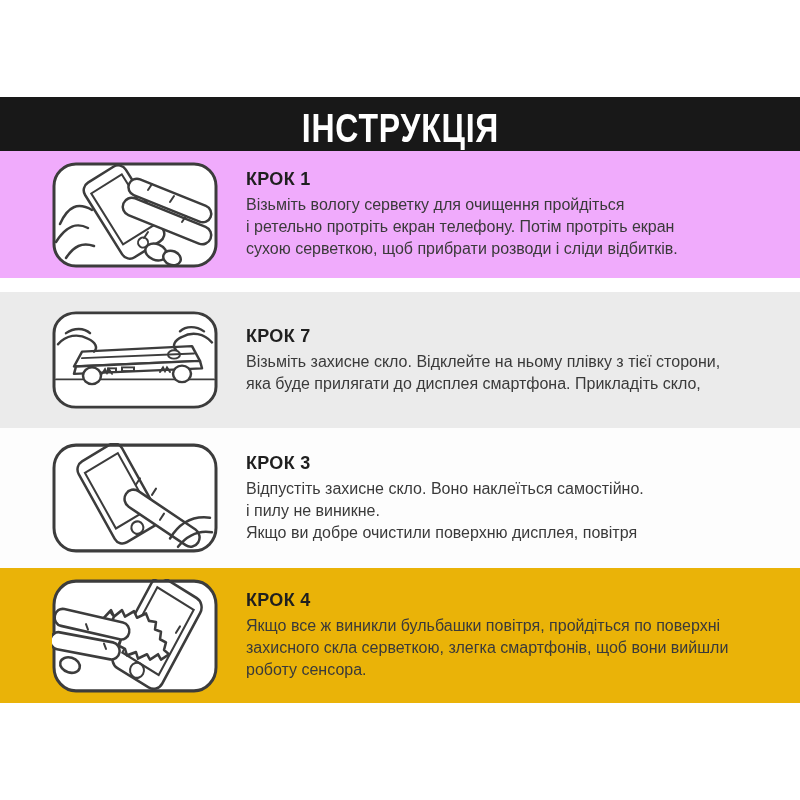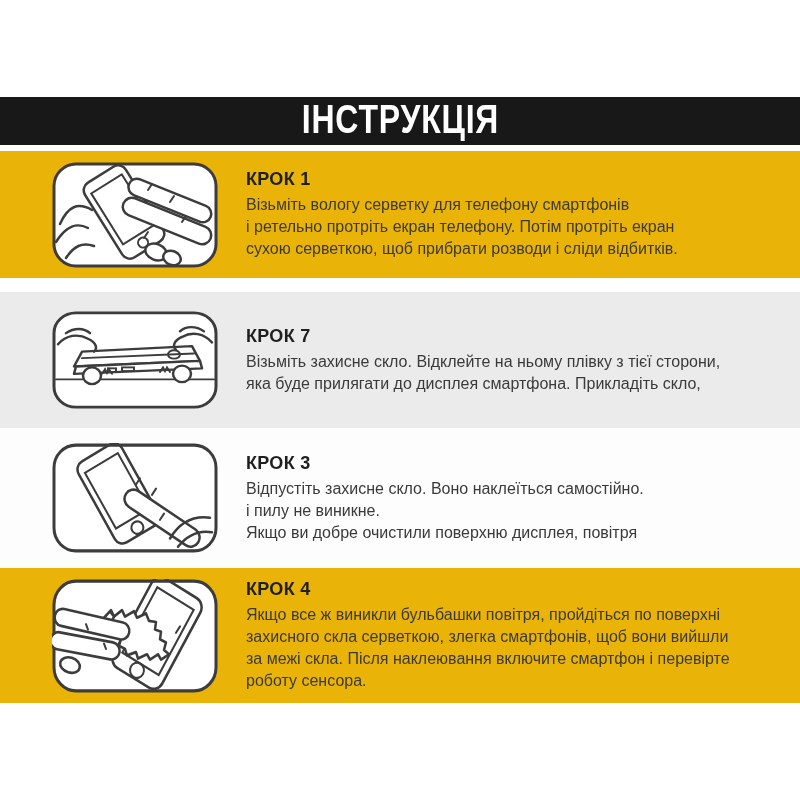--- a/index.html
+++ b/index.html
@@ -1,24 +1,24 @@
 <!DOCTYPE html>
 <html><head>
 <meta charset="utf-8">
 <style>
   html,body{margin:0;padding:0;}
   .page{position:relative;width:800px;height:800px;background:#ffffff;overflow:hidden;
         font-family:"Liberation Sans", sans-serif;}
-  .header{position:absolute;left:0;top:97px;width:800px;height:48px;background:#181818;
-          display:flex;align-items:flex-start;justify-content:center;}
+  .header{position:absolute;left:0;top:97px;width:800px;height:54px;background:#181818;
+          display:flex;align-items:flex-end;justify-content:center;}
   .header-title{color:#ffffff;font-weight:bold;font-size:40px;letter-spacing:1px;
                 transform:scaleX(0.8);white-space:nowrap;}
   .band{position:absolute;left:0;width:800px;display:flex;align-items:center;
         padding-left:52px;box-sizing:border-box;}
-  #band1{top:151px;height:127px;background:#eab308;}
+  #band1{top:151px;height:127px;background:#f0abfc;}
   #band2{top:292px;height:136px;background:#ebebeb;}
   #band3{top:428px;height:140px;background:#fdfdfd;}
   #band4{top:568px;height:135px;background:#eab308;}
   .icon-box{flex:0 0 166px;margin-right:28px;}
   .icon-box svg{display:block;}
   .step-label{font-size:18px;font-weight:bold;color:#1f1f1f;margin-bottom:4px;letter-spacing:.3px;}
   .step-line{font-size:16px;color:#3a3a3a;line-height:22px;white-space:nowrap;}
   .art{stroke:#3c3c3c;fill:none;stroke-width:2.5;stroke-linecap:round;stroke-linejoin:round;}
   .artw{stroke:#3c3c3c;fill:#ffffff;stroke-width:2.5;stroke-linecap:round;stroke-linejoin:round;}
   .frame{stroke:#3c3c3c;fill:#ffffff;stroke-width:3;}
@@ -50,21 +50,21 @@
         <ellipse class="artw" cx="104" cy="90" rx="11" ry="8" transform="rotate(22 104 90)"></ellipse>
         <ellipse class="artw" cx="120" cy="96" rx="9" ry="7" transform="rotate(22 120 96)"></ellipse>
         <path class="thin" d="M100,22 l-4,6"></path>
         <path class="thin" d="M122,34 l-4,6"></path>
         <path class="thin" d="M134,54 l-4,6"></path>
         <path class="thin" d="M96,70 l-4,6"></path>
       </svg>
     </div>
     <div class="step-text">
       <div class="step-label">КРОК 1</div>
-      <div class="step-line">Візьміть вологу серветку для телефону смартфонів</div>
+      <div class="step-line">Візьміть вологу серветку для очищення пройдіться</div>
       <div class="step-line">і ретельно протріть екран телефону. Потім протріть екран</div>
       <div class="step-line">сухою серветкою, щоб прибрати розводи і сліди відбитків.</div>
     </div>
   </div>
 
   <div class="band" id="band2">
     <div class="icon-box">
       <svg width="166" height="98" viewBox="0 0 166 106" preserveAspectRatio="none">
         <rect class="frame" x="2" y="2" width="162" height="102" rx="22"></rect>
         <line class="thin" x1="4" y1="74" x2="162" y2="74"></line>
@@ -134,18 +134,17 @@
         <ellipse class="artw" cx="18" cy="80" rx="10" ry="7" transform="rotate(15 18 80)"></ellipse>
         <path class="thin" d="M34,42 l2,5"></path>
         <path class="thin" d="M52,60 l2,5"></path>
         <path class="thin" d="M128,44 l-4,6"></path>
       </svg>
     </div>
     <div class="step-text">
       <div class="step-label">КРОК 4</div>
       <div class="step-line">Якщо все ж виникли бульбашки повітря, пройдіться по поверхні</div>
       <div class="step-line">захисного скла серветкою, злегка смартфонів, щоб вони вийшли</div>
-      <div class="step-line">за межі скла. Після наклеювання включите смартфон і перевірте</div>
       <div class="step-line">роботу сенсора.</div>
     </div>
   </div>
 
 </div>
 
 </body></html>

